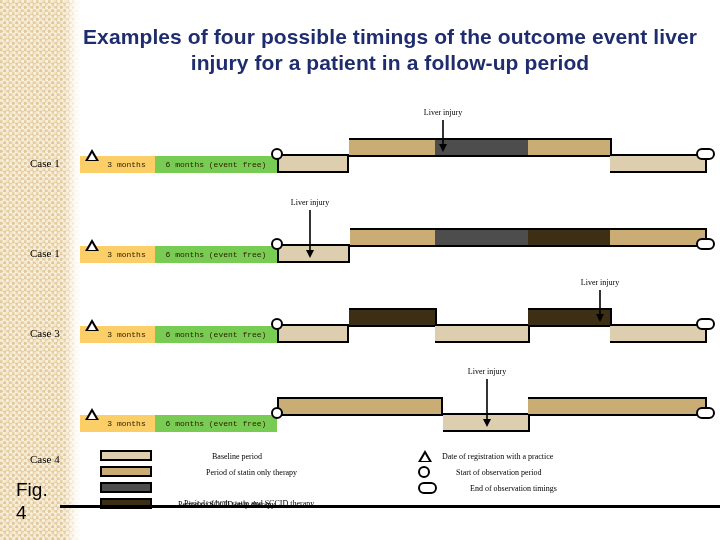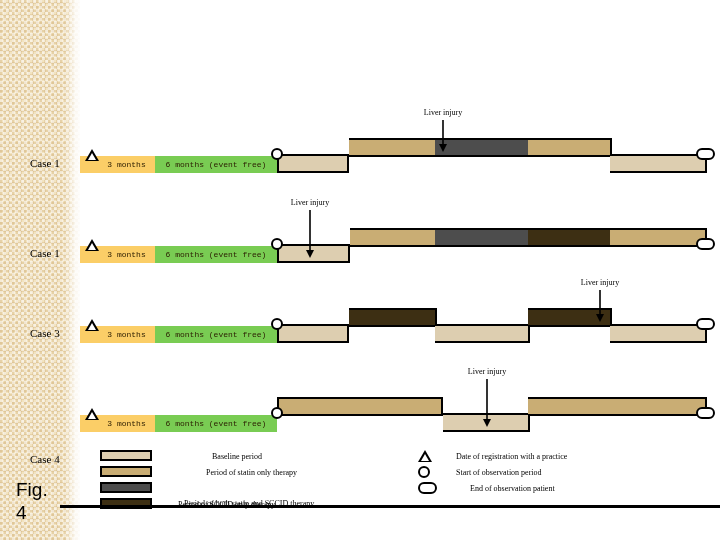--- a/index.html
+++ b/index.html
@@ -157,20 +157,21 @@
   }
 </style>
 </head>
 <body>
 
 <div id="stage">
 
   <div id="sidebar"></div>
   <div id="sidebar-fade"></div>
 
+  <div id="title">Examples of four possible timings of the outcome event liver injury for a patient in a follow-up period</div>
 
   <div id="cases-layer">
       <div class="case-row" style="top: 118px;">
         <div class="case-label" style="top: 39px;">Case 1</div>
         <div class="pre-strip" style="left: 80px; width: 197px; top: 38px;">
           <div class="seg-3m" style="left: 0px; width: 75px; background: rgb(251, 206, 103);"></div>
           <div class="seg-6m" style="left: 75px; width: 122px; background: rgb(121, 204, 83);"></div>
           <div class="seg-text" style="left: 18px; width: 57px;">3 months</div>
           <div class="seg-text" style="left: 75px; width: 122px;">6 months (event free)</div>
         </div>
@@ -276,29 +277,29 @@
         <div class="lg-text" style="left: 184px; top: 43px; margin-top: 15px;">Period of both statin and SCCID therapy</div>
       </div>
       <div class="lg-item">
         <div class="lg-swatch" style="left: 100px; top: 58px; background: rgb(61, 47, 19);"></div>
         <div class="lg-text" style="left: 178px; top: 59px;">Period of SCCID only therapy</div>
       </div>
       <div class="lg-item">
         <div class="m-tri" style="position: absolute; left: 418px; top: 10px;">
           <div class="m-tri-in"></div>
         </div>
-        <div class="lg-text" style="left: 456px; top: 11px;">Date of registration with a practice</div>
+        <div class="lg-text" style="left: 442px; top: 11px;">Date of registration with a practice</div>
       </div>
       <div class="lg-item">
         <div class="m-circ" style="position: absolute; left: 418px; top: 26px;"></div>
         <div class="lg-text" style="left: 456px; top: 27px;">Start of observation period</div>
       </div>
       <div class="lg-item">
         <div class="m-rrect" style="position: absolute; left: 418px; top: 42px;"></div>
-        <div class="lg-text" style="left: 470px; top: 43px;">End of observation patient</div>
+        <div class="lg-text" style="left: 470px; top: 43px;">End of observation timings</div>
       </div>
     </div>
 
   <div id="fig-label">
     <div>Fig.</div>
     <div>4</div>
   </div>
   <div id="fig-rule"></div>
 
 </div>

